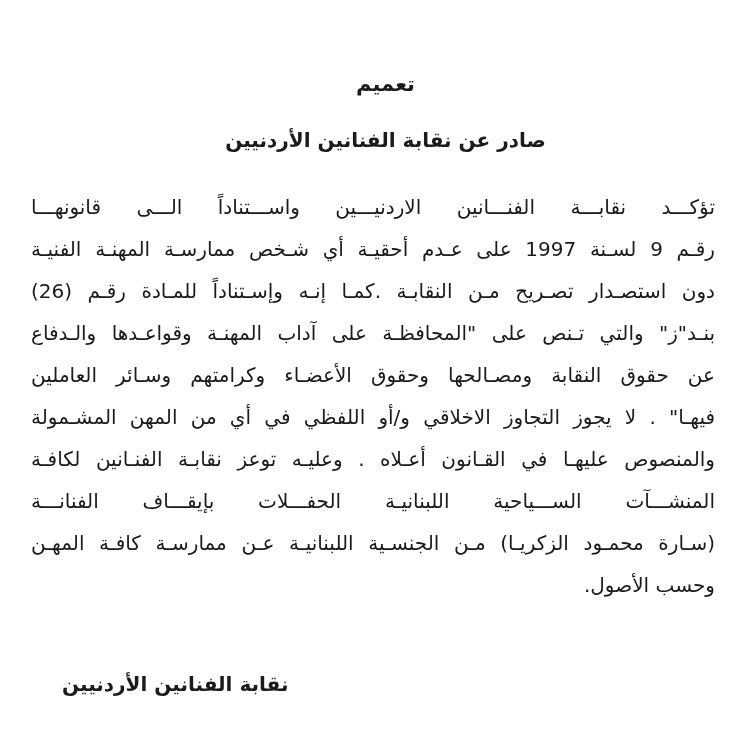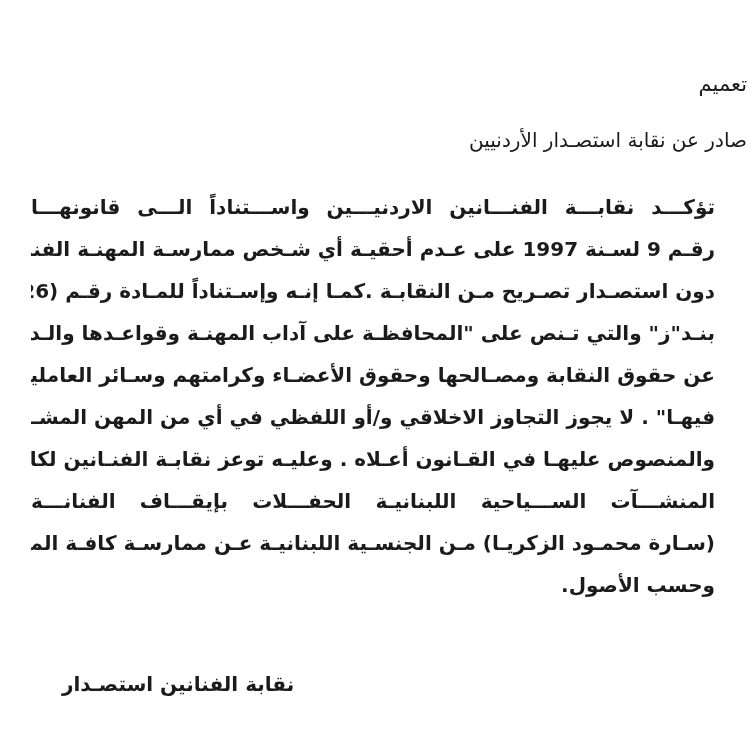--- a/index.html
+++ b/index.html
@@ -10,33 +10,33 @@
     background: #ffffff;
     overflow: hidden;
     font-family: "DejaVu Sans", sans-serif;
     color: #1b1b1b;
     direction: rtl;
   }
   .heading {
     position: absolute;
     left: 24px;
     right: 0;
-    text-align: right;
-    font-weight: normal;
+    text-align: center;
+    font-weight: bold;
     white-space: nowrap;
   }
   .doc-title { top: 72px; font-size: 21px; }
   .doc-subtitle { top: 128px; font-size: 20px; }
   .body-block {
     position: absolute;
     top: 186px;
     right: 32px;
     width: 684px;
     font-size: 20px;
-    font-weight: bold;
+    font-weight: normal;
   }
   .body-line {
     height: 42px;
     line-height: 42px;
     white-space: nowrap;
     overflow: hidden;
     text-align: justify;
     text-align-last: justify;
   }
   .body-line:last-child {
@@ -52,30 +52,30 @@
     white-space: nowrap;
   }
 </style>
 </head>
 <body>
 
 <div class="page">
 
   <div class="heading doc-title">تعميم</div>
 
-  <div class="heading doc-subtitle">صادر عن نقابة استصـدار الأردنيين</div>
+  <div class="heading doc-subtitle">صادر عن نقابة الفنانين الأردنيين</div>
 
   <div class="body-block">
       <div class="body-line">تؤكـــد نقابـــة الفنـــانين الاردنيـــين واســـتناداً الـــى قانونهـــا</div>
       <div class="body-line">رقـم 9 لسـنة 1997 على عـدم أحقيـة أي شـخص ممارسـة المهنـة الفنيـة</div>
       <div class="body-line">دون استصـدار تصـريح مـن النقابـة .كمـا إنـه وإسـتناداً للمـادة رقـم (26)</div>
       <div class="body-line">بنـد"ز" والتي تـنص على "المحافظـة على آداب المهنـة وقواعـدها والـدفاع</div>
       <div class="body-line">عن حقوق النقابة ومصـالحها وحقوق الأعضـاء وكرامتهم وسـائر العاملين</div>
       <div class="body-line">فيهـا" . لا يجوز التجاوز الاخلاقي و/أو اللفظي في أي من المهن المشـمولة</div>
       <div class="body-line">والمنصوص عليهـا في القـانون أعـلاه . وعليـه توعز نقابـة الفنـانين لكافـة</div>
       <div class="body-line">المنشـــآت الســـياحية اللبنانيـة الحفـــلات  بإيقـــاف الفنانـــة</div>
       <div class="body-line">(سـارة محمـود الزكريـا) مـن الجنسـية اللبنانيـة عـن ممارسـة كافـة المهـن</div>
       <div class="body-line">وحسب الأصول.</div>
     </div>
 
-  <div class="signature">نقابة الفنانين استصـدار</div>
+  <div class="signature">نقابة الفنانين الأردنيين</div>
 
 </div>
 
 </body></html>

